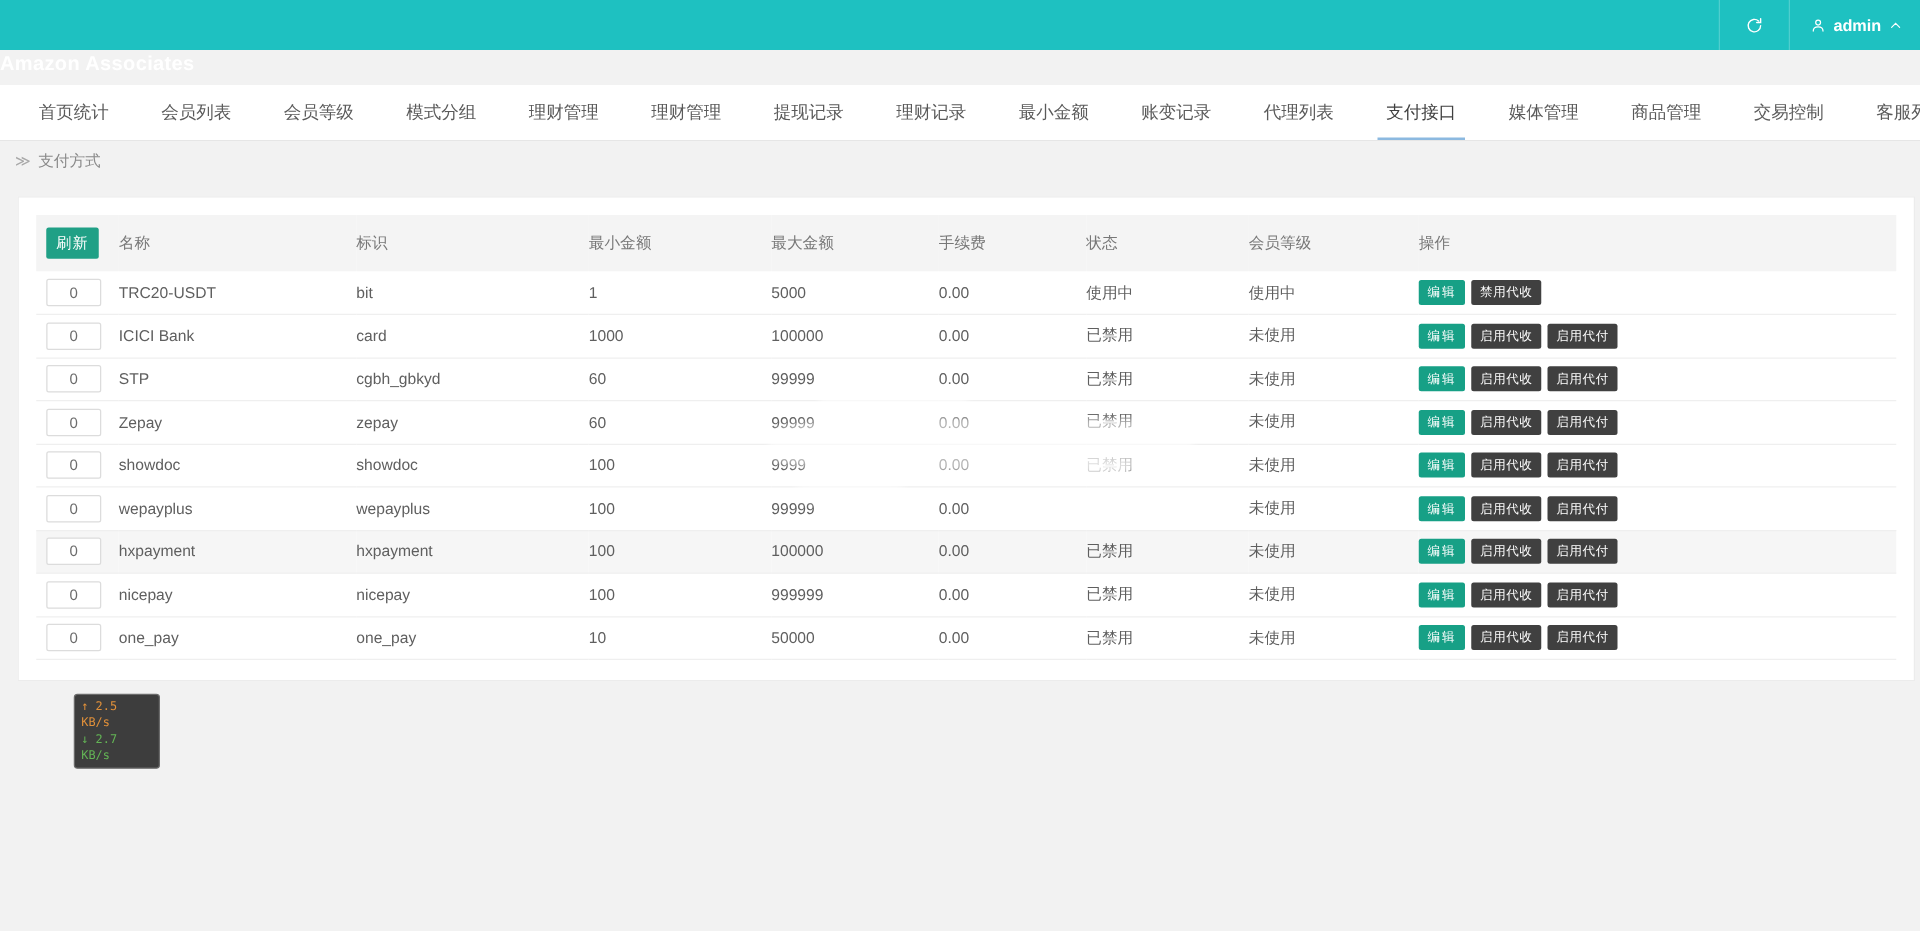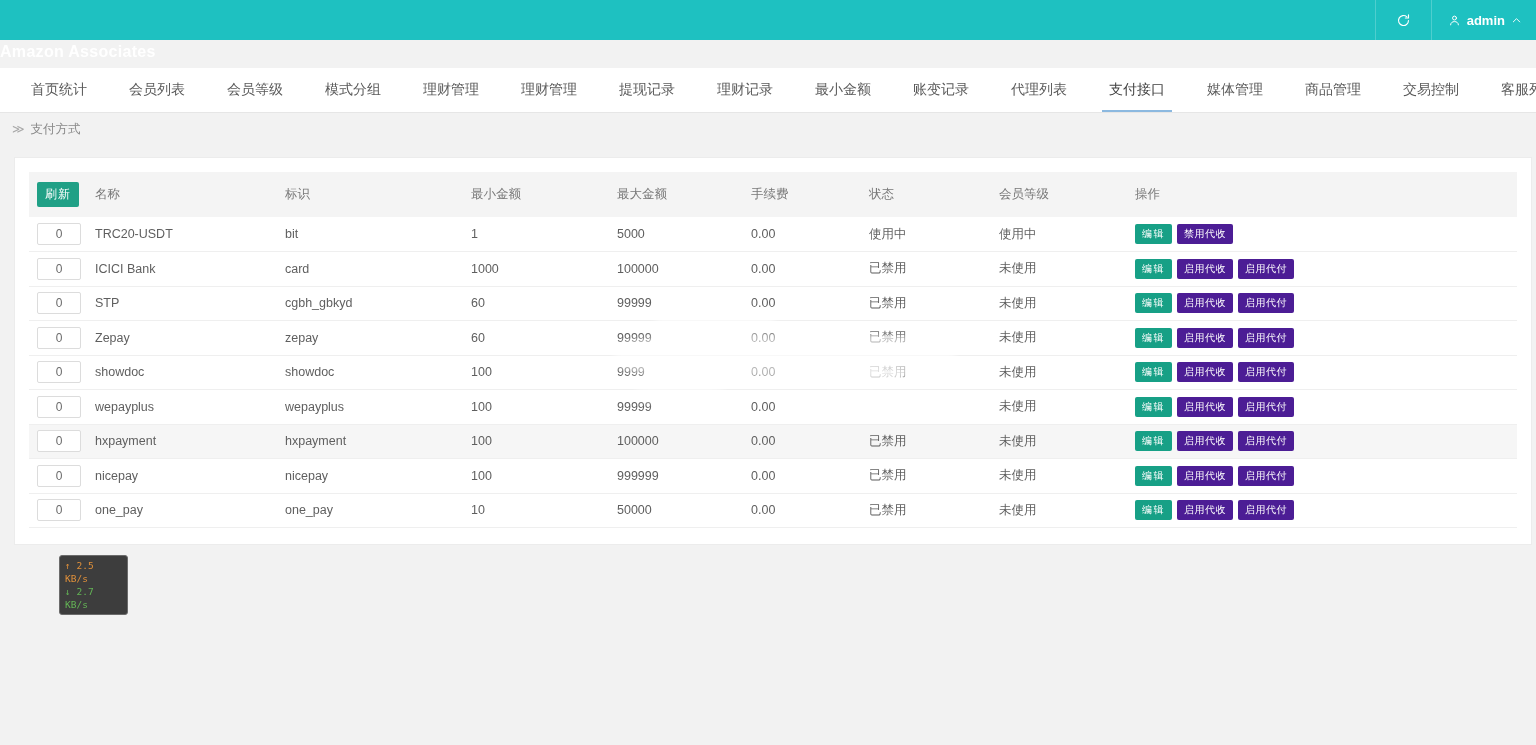--- a/index.html
+++ b/index.html
@@ -169,21 +169,21 @@
     display: inline-block;
     font-size: 10px;
     color: #ffffff;
     padding: 3px 7px;
     border-radius: 2px;
     cursor: pointer;
     white-space: nowrap;
     letter-spacing: 0.5px;
   }
   .btn-edit   { background: #17a086; letter-spacing: 1.5px; }
-  .btn-warn   { background: #4c1d95; }
+  .btn-warn   { background: #404040; }
 
   
   .smudge {
     position: absolute;
     background: rgba(255,255,255,0.55);
     border-radius: 40%;
     filter: blur(3px);
     pointer-events: none;
   }
 

